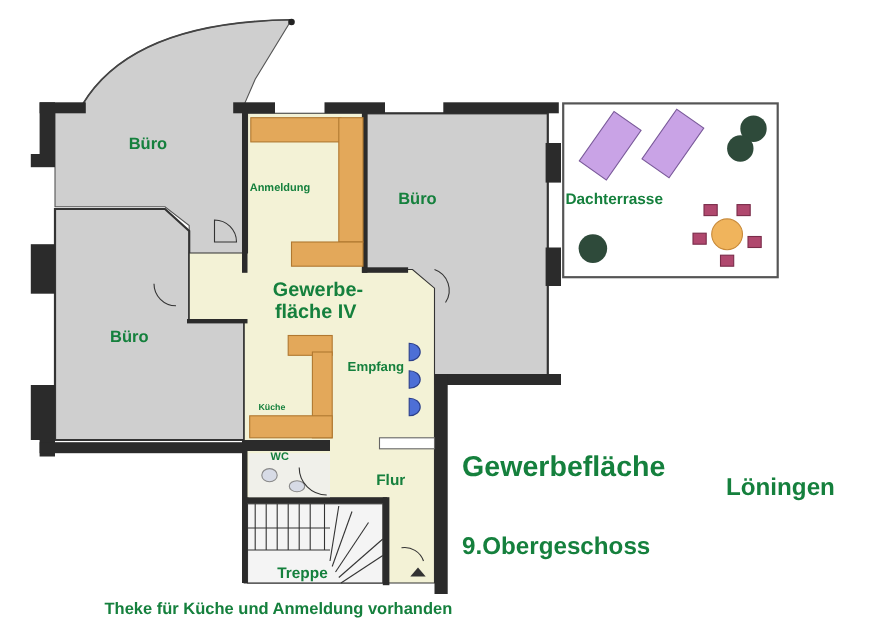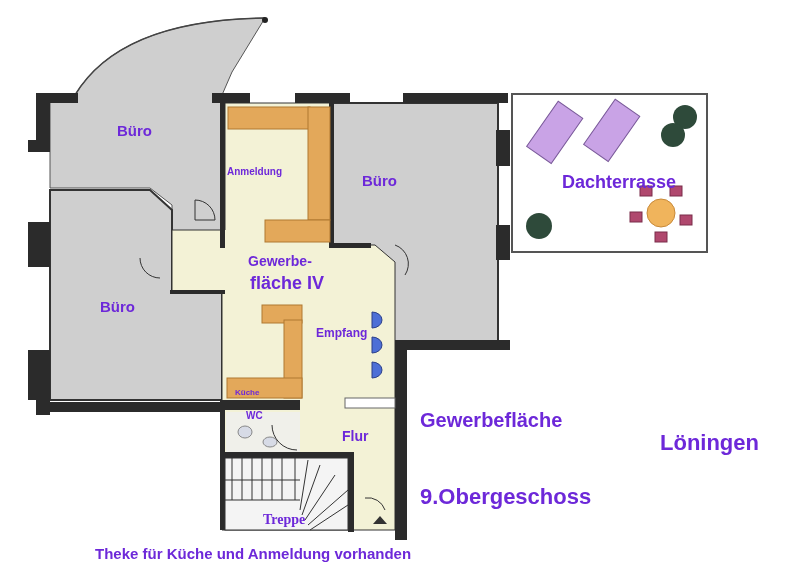--- a/index.html
+++ b/index.html
@@ -1,18 +1,18 @@
 <!DOCTYPE html>
 <html><head>
 <meta charset="utf-8">
 <style>
   html, body { margin: 0; padding: 0; background: #ffffff; }
   body { width: 800px; height: 571px; position: relative; overflow: hidden; font-family: "Liberation Sans", sans-serif; }
   svg { position: absolute; left: 0; top: 0; }
-  .lbl { position: absolute; font-weight: bold; color: #6d28d9; white-space: nowrap; font-family: "Liberation Sans", sans-serif; }
+  .lbl { position: absolute; font-weight: bold; color: #15803d; white-space: nowrap; font-family: "Liberation Sans", sans-serif; }
 </style>
 </head>
 <body>
 
 <svg width="800" height="571" viewBox="0 0 800 571">
 
   <path d="M50,95 L75,95 Q120,20 265,18 L232,72 L222,95 L222,240 L172,240 L172,205 L150,188 L50,188 Z" fill="#cfcfcf" stroke="#555" stroke-width="1"></path>
   <path d="M75,95 Q120,20 265,18" fill="none" stroke="#444" stroke-width="1.5"></path>
   <circle cx="265" cy="20" r="3" fill="#222"></circle>
 
@@ -114,26 +114,26 @@
     <rect x="630" y="212" width="12" height="10"></rect>
     <rect x="680" y="215" width="12" height="10"></rect>
     <rect x="655" y="232" width="12" height="10"></rect>
   </g>
 </svg>
 
 <div class="lbl" style="left:117px;top:122px;font-size:15px;">Büro</div>
 <div class="lbl" style="left:100px;top:298px;font-size:15px;">Büro</div>
 <div class="lbl" style="left:362px;top:172px;font-size:15px;">Büro</div>
 <div class="lbl" style="left:227px;top:166px;font-size:10px;text-align:center;">Anmeldung</div>
-<div class="lbl" style="left:248px;top:253px;font-size:14px;">Gewerbe-</div>
+<div class="lbl" style="left:248px;top:253px;font-size:18px;">Gewerbe-</div>
 <div class="lbl" style="left:250px;top:273px;font-size:18px;">fläche IV</div>
 <div class="lbl" style="left:316px;top:326px;font-size:12px;">Empfang</div>
-<div class="lbl" style="left:235px;top:388px;font-size:8px;">Küche</div>
+<div class="lbl" style="left:235px;top:366px;font-size:8px;">Küche</div>
 <div class="lbl" style="left:246px;top:410px;font-size:10px;">WC</div>
 <div class="lbl" style="left:342px;top:428px;font-size:14px;text-align:right;">Flur</div>
-<div class="lbl" style="left:263px;top:512px;font-size:14px;font-family:Liberation Serif, serif;">Treppe</div>
-<div class="lbl" style="left:562px;top:172px;font-size:18px;">Dachterrasse</div>
+<div class="lbl" style="left:252px;top:512px;font-size:14px;">Treppe</div>
+<div class="lbl" style="left:514px;top:172px;font-size:14px;">Dachterrasse</div>
 
-<div class="lbl" style="left:420px;top:409px;font-size:20px;">Gewerbefläche</div>
+<div class="lbl" style="left:420px;top:409px;font-size:26px;">Gewerbefläche</div>
 <div class="lbl" style="left:660px;top:430px;font-size:22px;">Löningen</div>
 <div class="lbl" style="left:420px;top:484px;font-size:22px;">9.Obergeschoss</div>
 
 <div class="lbl" style="left:95px;top:545px;font-size:15px;">Theke für Küche und Anmeldung vorhanden</div>
 
 </body></html>

